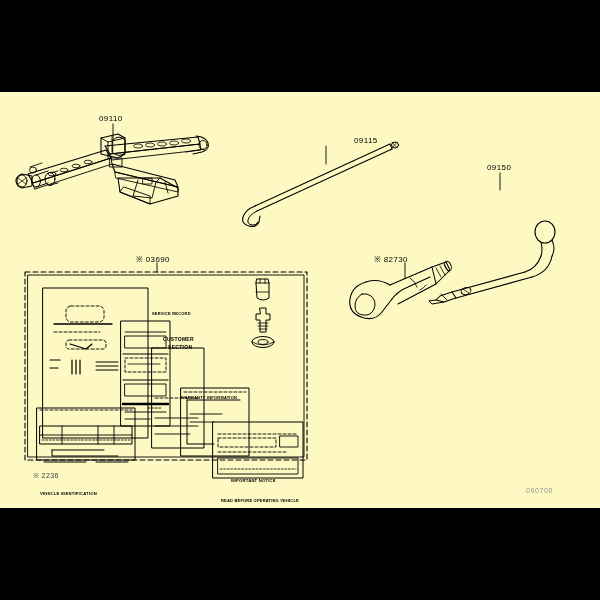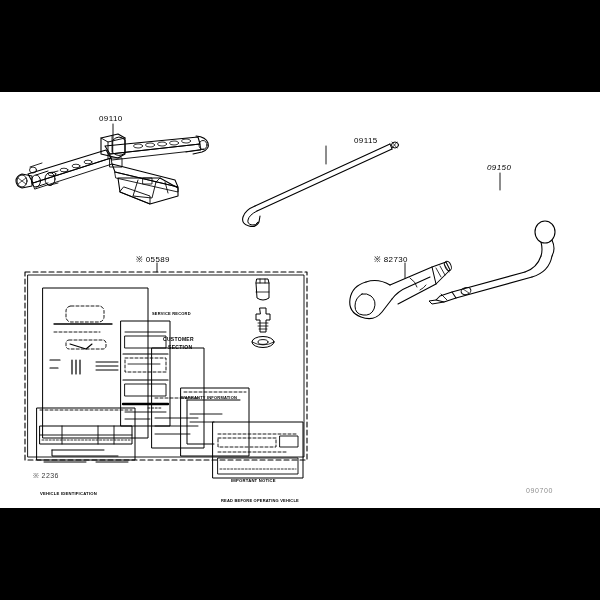--- a/index.html
+++ b/index.html
@@ -22,41 +22,41 @@
     height: 600px;
     background: #000000;
   }
   
   #canvas {
     position: absolute;
     left: 0;
     top: 92px;
     width: 600px;
     height: 416px;
-    background: #ffffff;
+    background: #fef9c3;
   }
   #svgroot {
     position: absolute;
     left: 0;
     top: 0;
     width: 600px;
     height: 416px;
     display: block;
   }
   .lbl {
     position: absolute;
     font-family: "Liberation Sans", sans-serif;
     font-size: 8px;
     color: #000;
     letter-spacing: 0.4px;
     white-space: nowrap;
   }
   .lbl-09110 { left: 99px;  top: 22px; }
   .lbl-09115 { left: 311px; top: 44px; padding-left: 43px; }
-  .lbl-09150 { left: 487px; top: 71px; font-style: italic; }
+  .lbl-09150 { left: 487px; top: 71px; }
   .lbl-09143 { left: 136px; top: 161px; }
   .lbl-51960 { left: 374px; top: 161px; }
   .lbl-foot  { left: 33px;  top: 379px; font-size: 7px; color: #3a3a3a; }
   .lbl-code  { left: 526px; top: 395px; font-size: 7px; color: #8e8e8e; letter-spacing: 0.6px; }
   .doc-text {
     position: absolute;
     font-family: "Liberation Sans", sans-serif;
     color: #000;
     white-space: nowrap;
     font-weight: bold;
@@ -268,21 +268,21 @@
           <path d="M436 176 L441 185 M440 174 L445 183 M444 172 L449 180" stroke-width="0.8"></path>
           <ellipse cx="448" cy="174" rx="3" ry="5" stroke-width="0.95" transform="rotate(-22 448 174)"></ellipse>
         </g>
 
       </g>
     </svg>
 
     <div class="lbl lbl-09110">09110</div>
     <div class="lbl lbl-09115">09115</div>
     <div class="lbl lbl-09150">09150</div>
-    <div class="lbl lbl-09143">※ 05589</div>
+    <div class="lbl lbl-09143">※ 03690</div>
     <div class="lbl lbl-51960">※ 82730</div>
     <div class="lbl lbl-foot">※  2236</div>
     <div class="lbl lbl-code">090700</div>
 
     <div class="doc-text t-customer1">CUSTOMER</div>
     <div class="doc-text t-customer2">SECTION</div>
     <div class="doc-text t-vehicle">VEHICLE IDENTIFICATION</div>
     <div class="doc-text t-alert">IMPORTANT NOTICE</div>
     <div class="doc-text t-alert2">READ BEFORE OPERATING VEHICLE</div>
     <div class="doc-text t-docA">WARRANTY INFORMATION</div>

